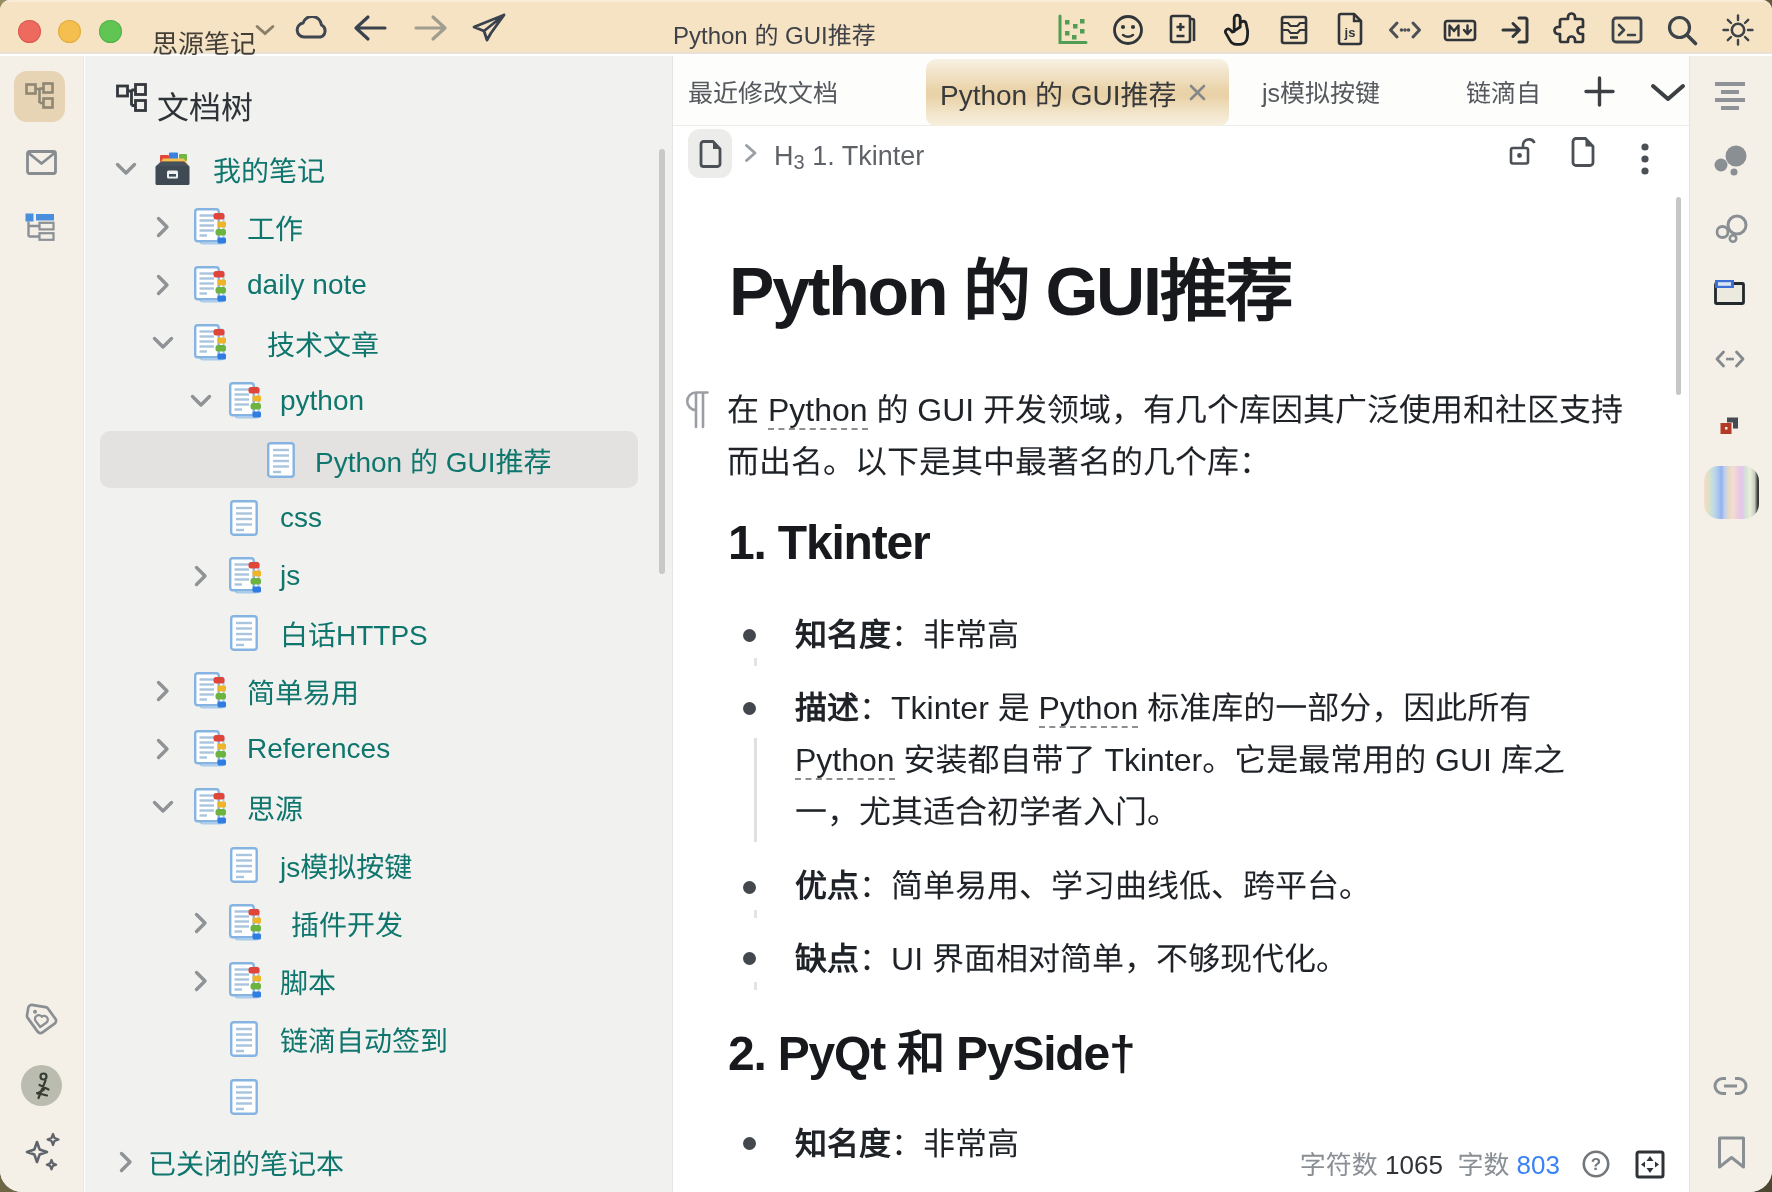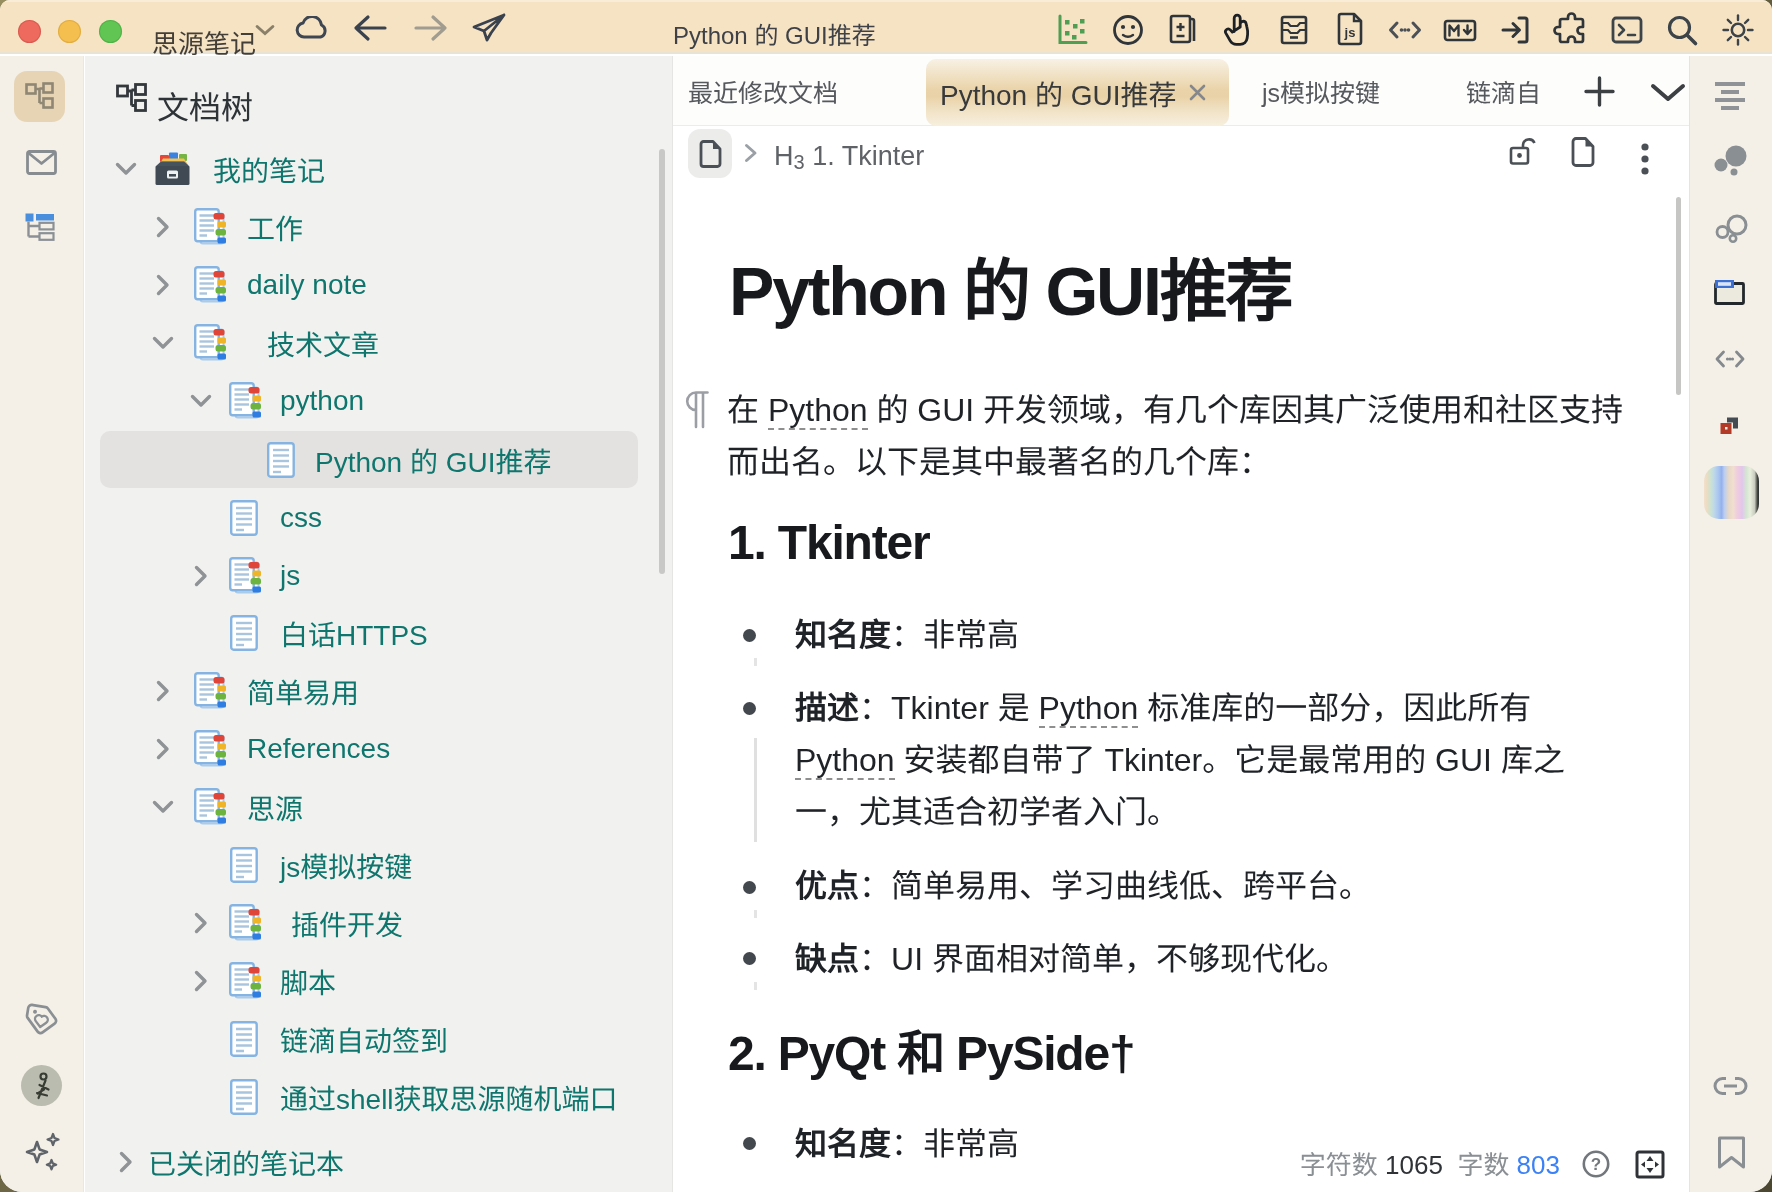--- a/index.html
+++ b/index.html
@@ -365,21 +365,20 @@
     <div class="trow" style="top:954px;">
     <svg class="chev" style="left:144px;" width="30" height="36" viewBox="0 0 30 36">
             <use href="#i-docs"></use>
           </svg>
     <div class="tlabel" style="left:195px;">链滴自动签到</div>
     </div>
     <div class="trow" style="top:1012px;">
     <svg class="chev" style="left:144px;" width="30" height="36" viewBox="0 0 30 36">
             <use href="#i-docs"></use>
           </svg>
-    <div class="tlabel" style="left:195px;">通过shell获取思源随机端口</div>
     </div>
     <div class="trow" style="top:1077px;">
     <svg class="chev" style="left:34px;" width="14" height="22" viewBox="0 0 14 22">
             <path d="M2.5 2.5 L11 11 L2.5 19.5" stroke="#8f9396" stroke-width="3.4" fill="none" stroke-linecap="round" stroke-linejoin="round"></path>
           </svg>
     <div class="tlabel" style="left:63px;">已关闭的笔记本</div>
     </div>
     </div>
 
     <div class="abs" style="left:574px;top:93px;width:6px;height:425px;border-radius:3px;background:#c8c8c6;"></div>

